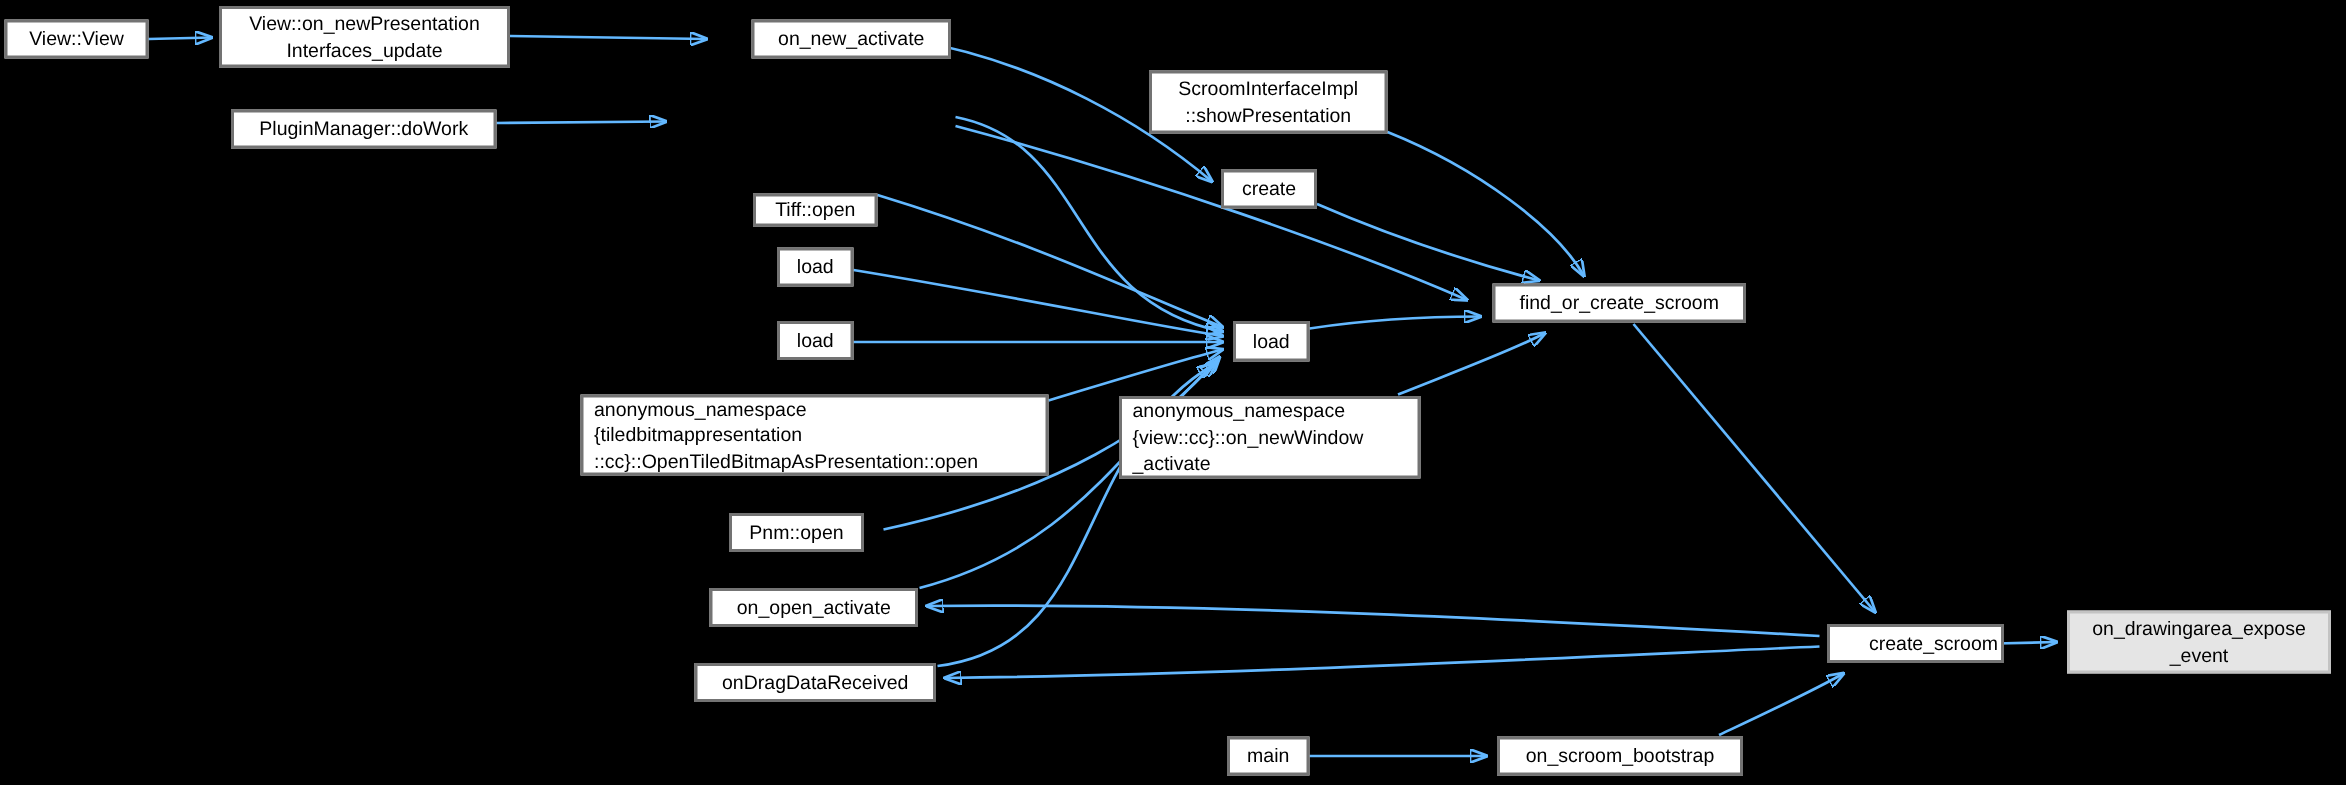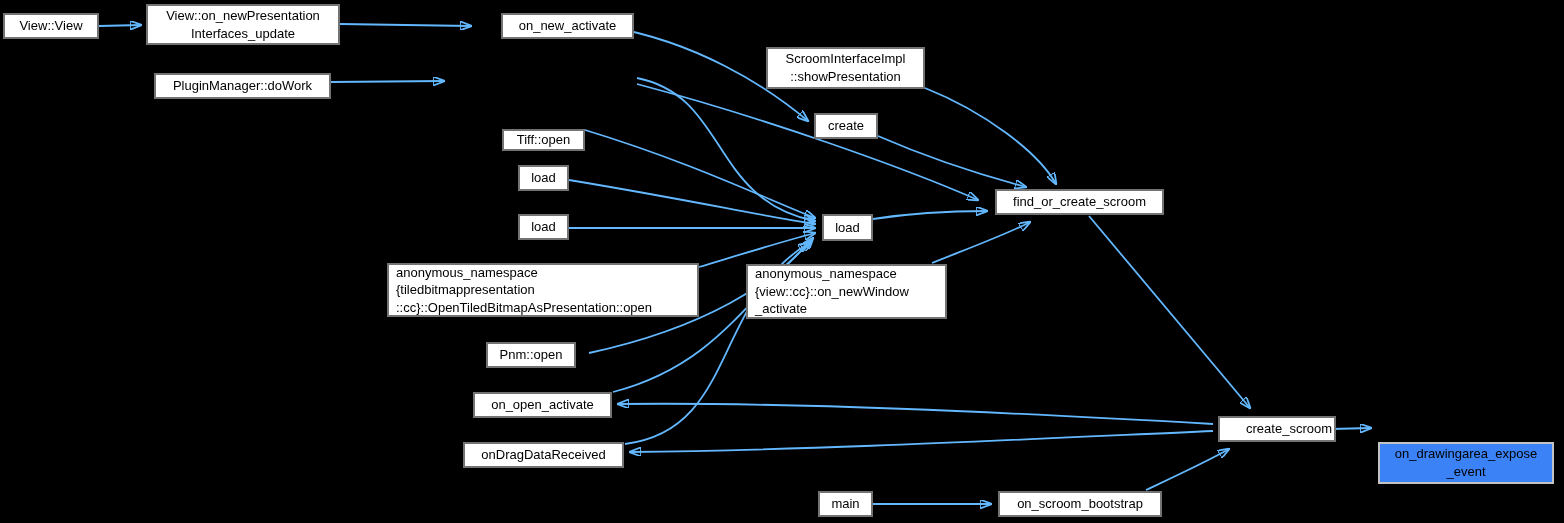--- a/index.html
+++ b/index.html
@@ -34,24 +34,23 @@
     white-space: pre-line;
     padding: 0 4px;
     cursor: pointer;
   }
   .node.left-align {
     justify-content: flex-start;
     text-align: left;
     padding-left: 7px;
   }
   .node.highlight {
-    background: #3b82f6;
+    background: #e5e5e5;
     border-color: #c3c3c3;
     cursor: default;
-    margin-top: 35px;
   }
 </style>
 </head>
 <body>
 
 <div class="canvas">
 
   <svg class="edges" width="1564" height="523" viewBox="0 0 1564 523">
     <defs>
       <marker id="arrow" markerUnits="userSpaceOnUse" markerWidth="12" markerHeight="9" refX="11" refY="4.5" orient="auto">

